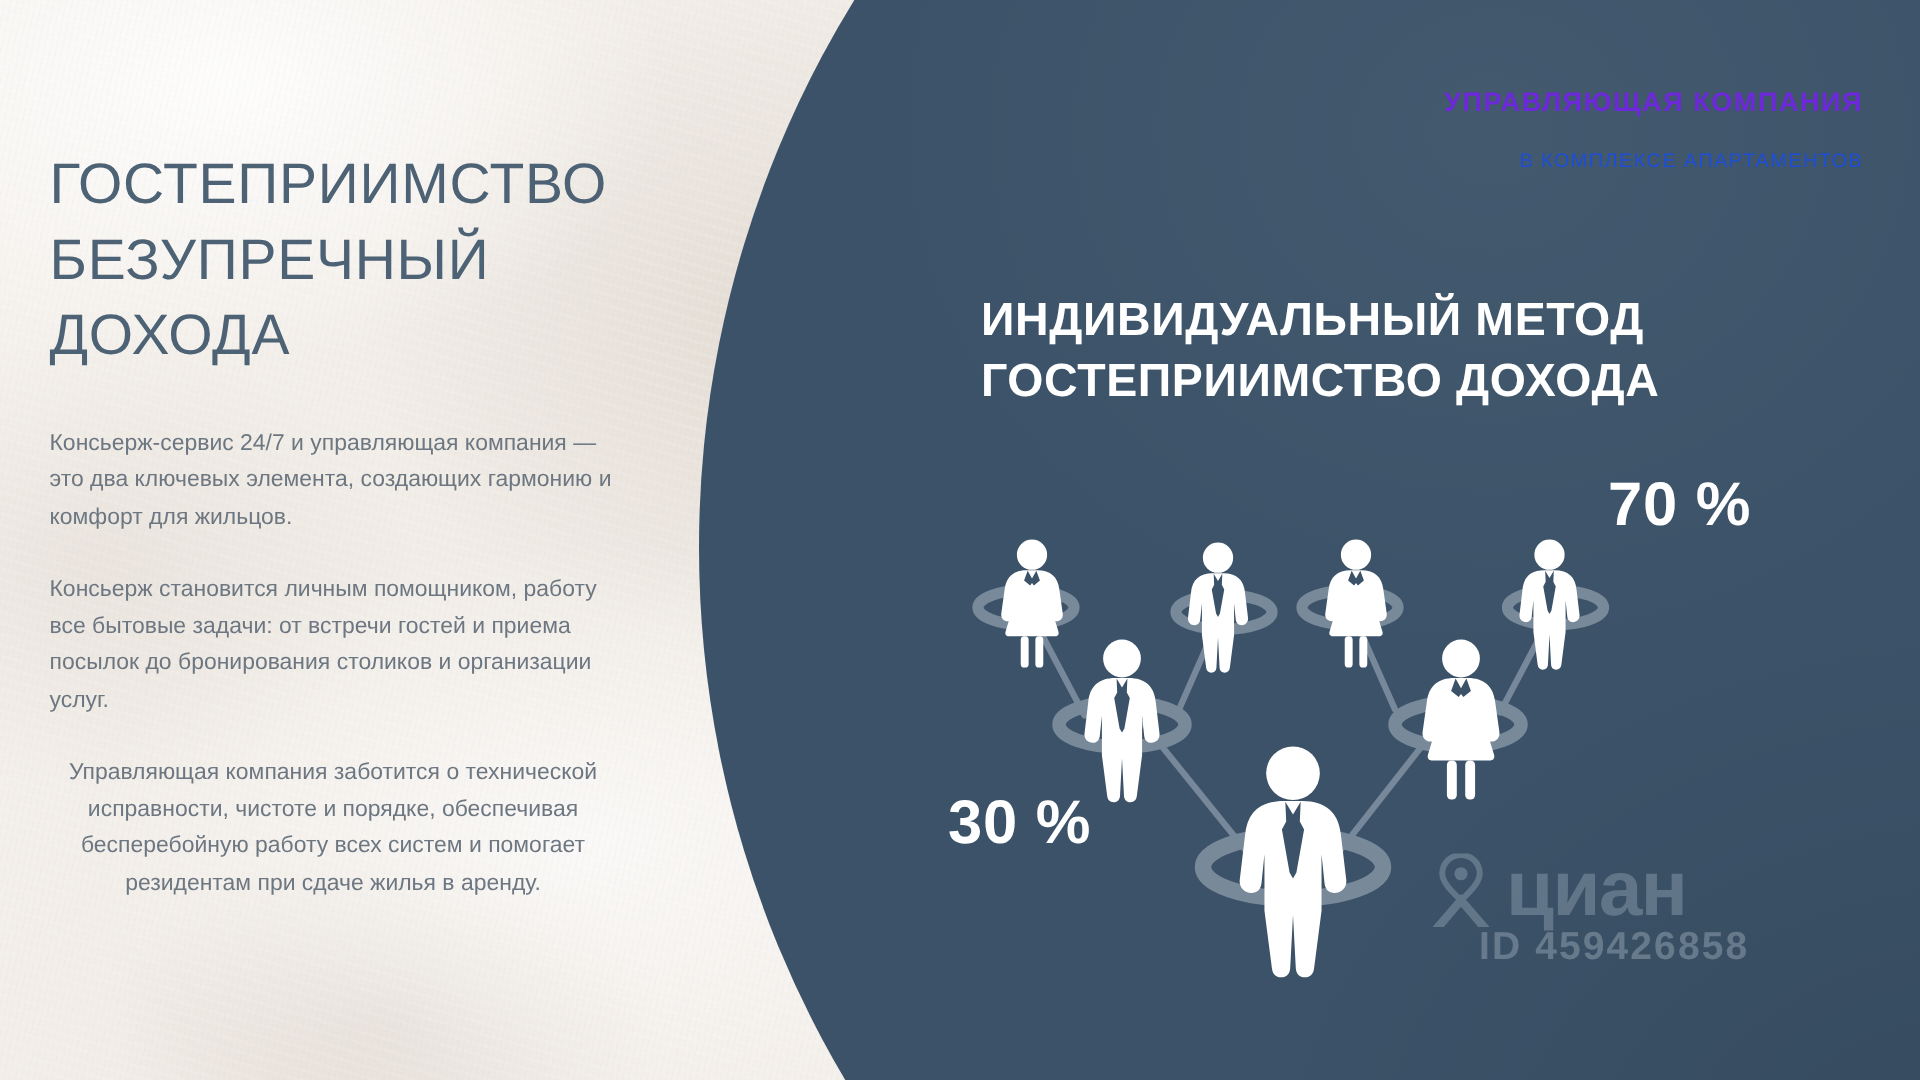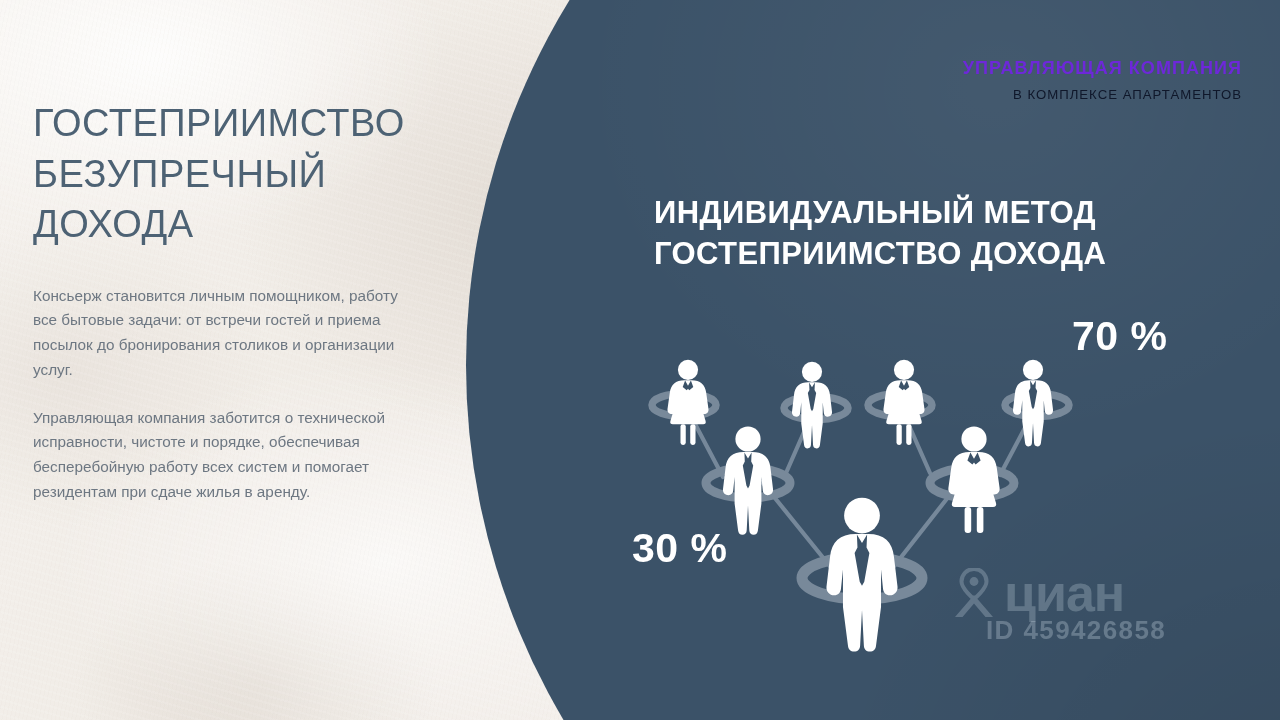--- a/index.html
+++ b/index.html
@@ -69,43 +69,43 @@
     white-space:pre-line;
   }
   .body-blocks { margin-top:34px; }
   .body-par {
     font-size:15.3px;
     line-height:1.62;
     color:#6d7782;
     margin-bottom:23px;
     max-width:378px;
   }
-  .body-par:last-child { margin-bottom:0; }
+  .body-par:last-child { margin-bottom:0;text-align:center; }
 
   
   .brand {
     position:absolute;
     right:38px; top:58px;
     text-align:right;
     z-index:6;
   }
   .brand-line1 {
     font-size:18px;
     font-weight:bold;
     letter-spacing:1.05px;
     color:#6d28d9;
     white-space:nowrap;
   }
   .brand-line2 {
     font-size:13.2px;
     font-weight:400;
     letter-spacing:1.0px;
-    color:#0f172a;
+    color:#1d4ed8;
     white-space:nowrap;
-    margin-top:8px;
+    margin-top:20px;
   }
 
   
   .right-title {
     position:absolute;
     left:654px; top:193px;
     z-index:6;
     font-size:31px;
     font-weight:bold;
     letter-spacing:.4px;
@@ -135,21 +135,21 @@
   }
   .diagram svg { display:block; width:100%; height:100%; overflow:visible; }
 
   
   .watermark {
     position:absolute;
     left:952px; top:567px;
     z-index:7;
     pointer-events:none;
   }
-  .wm-row { display:flex; align-items:center; gap:8px; }
+  .wm-row { display:flex; align-items:flex-end; gap:8px; }
   .wm-pin { width:44px; height:50px; opacity:.30; }
   .wm-word {
     font-size:52px;
     font-weight:bold;
     color:rgba(190,205,216,.30);
     letter-spacing:-1px;
     line-height:1;
   }
   .wm-id {
     margin-top:-4px;
@@ -171,20 +171,21 @@
   <div class="dark-panel">
     <div class="dark-panel-sheen"></div>
   </div>
 
   <div class="left-col">
     <h1 class="headline">ГОСТЕПРИИМСТВО
 БЕЗУПРЕЧНЫЙ
 ДОХОДА</h1>
 
     <div class="body-blocks">
+      <p class="body-par">Консьерж-сервис 24/7 и управляющая компания — это два ключевых элемента, создающих гармонию и комфорт для жильцов.</p>
       <p class="body-par">Консьерж становится личным помощником, работу все бытовые задачи: от встречи гостей и приема посылок до бронирования столиков и организации услуг.</p>
       <p class="body-par">Управляющая компания заботится о технической исправности, чистоте и порядке, обеспечивая бесперебойную работу всех систем и помогает резидентам при сдаче жилья в аренду.</p>
     </div>
   </div>
 
   <div class="brand">
     <div class="brand-line1">УПРАВЛЯЮЩАЯ КОМПАНИЯ</div>
     <div class="brand-line2">В КОМПЛЕКСЕ АПАРТАМЕНТОВ</div>
   </div>
 

